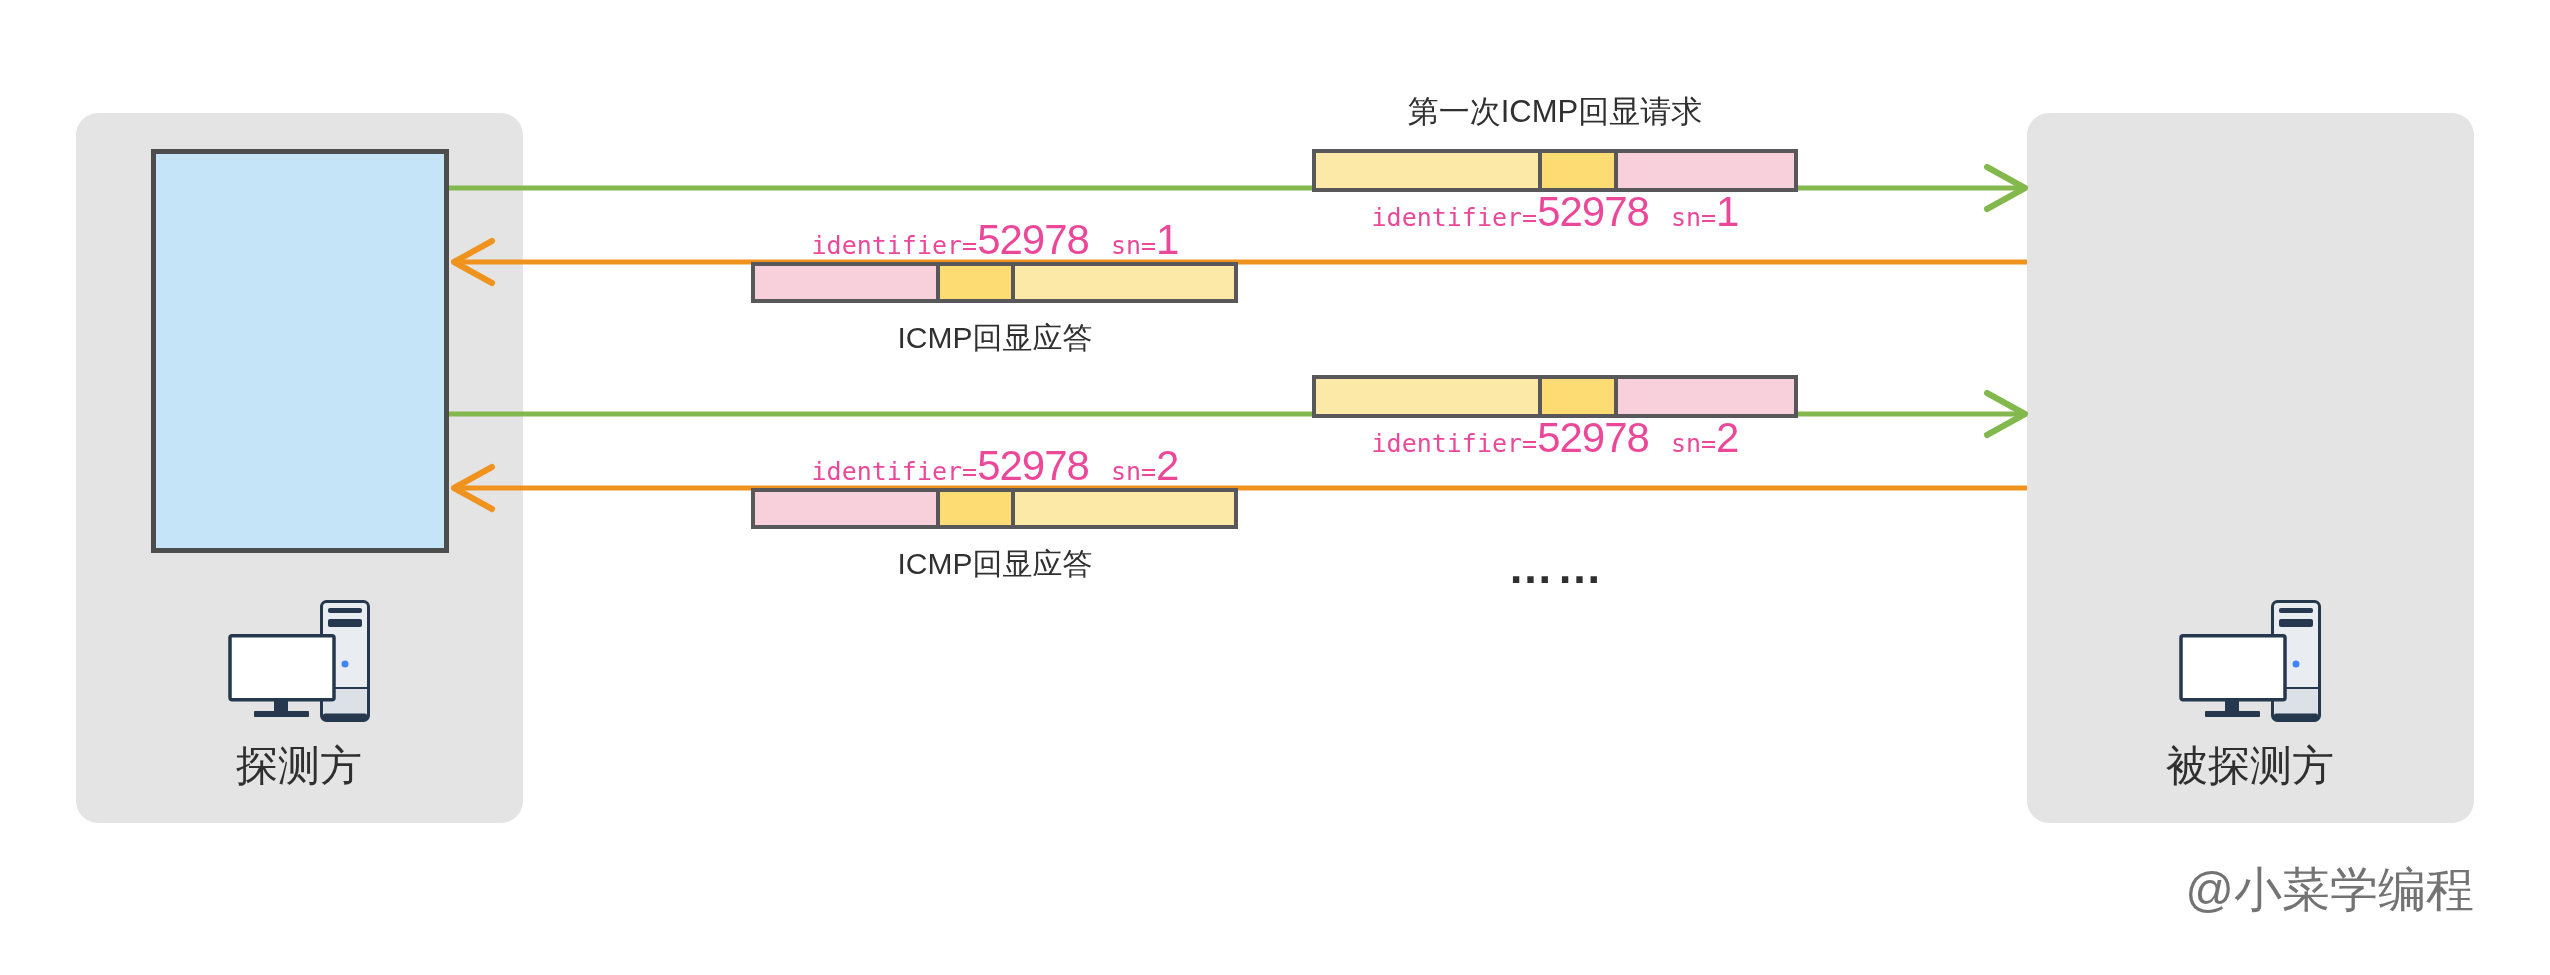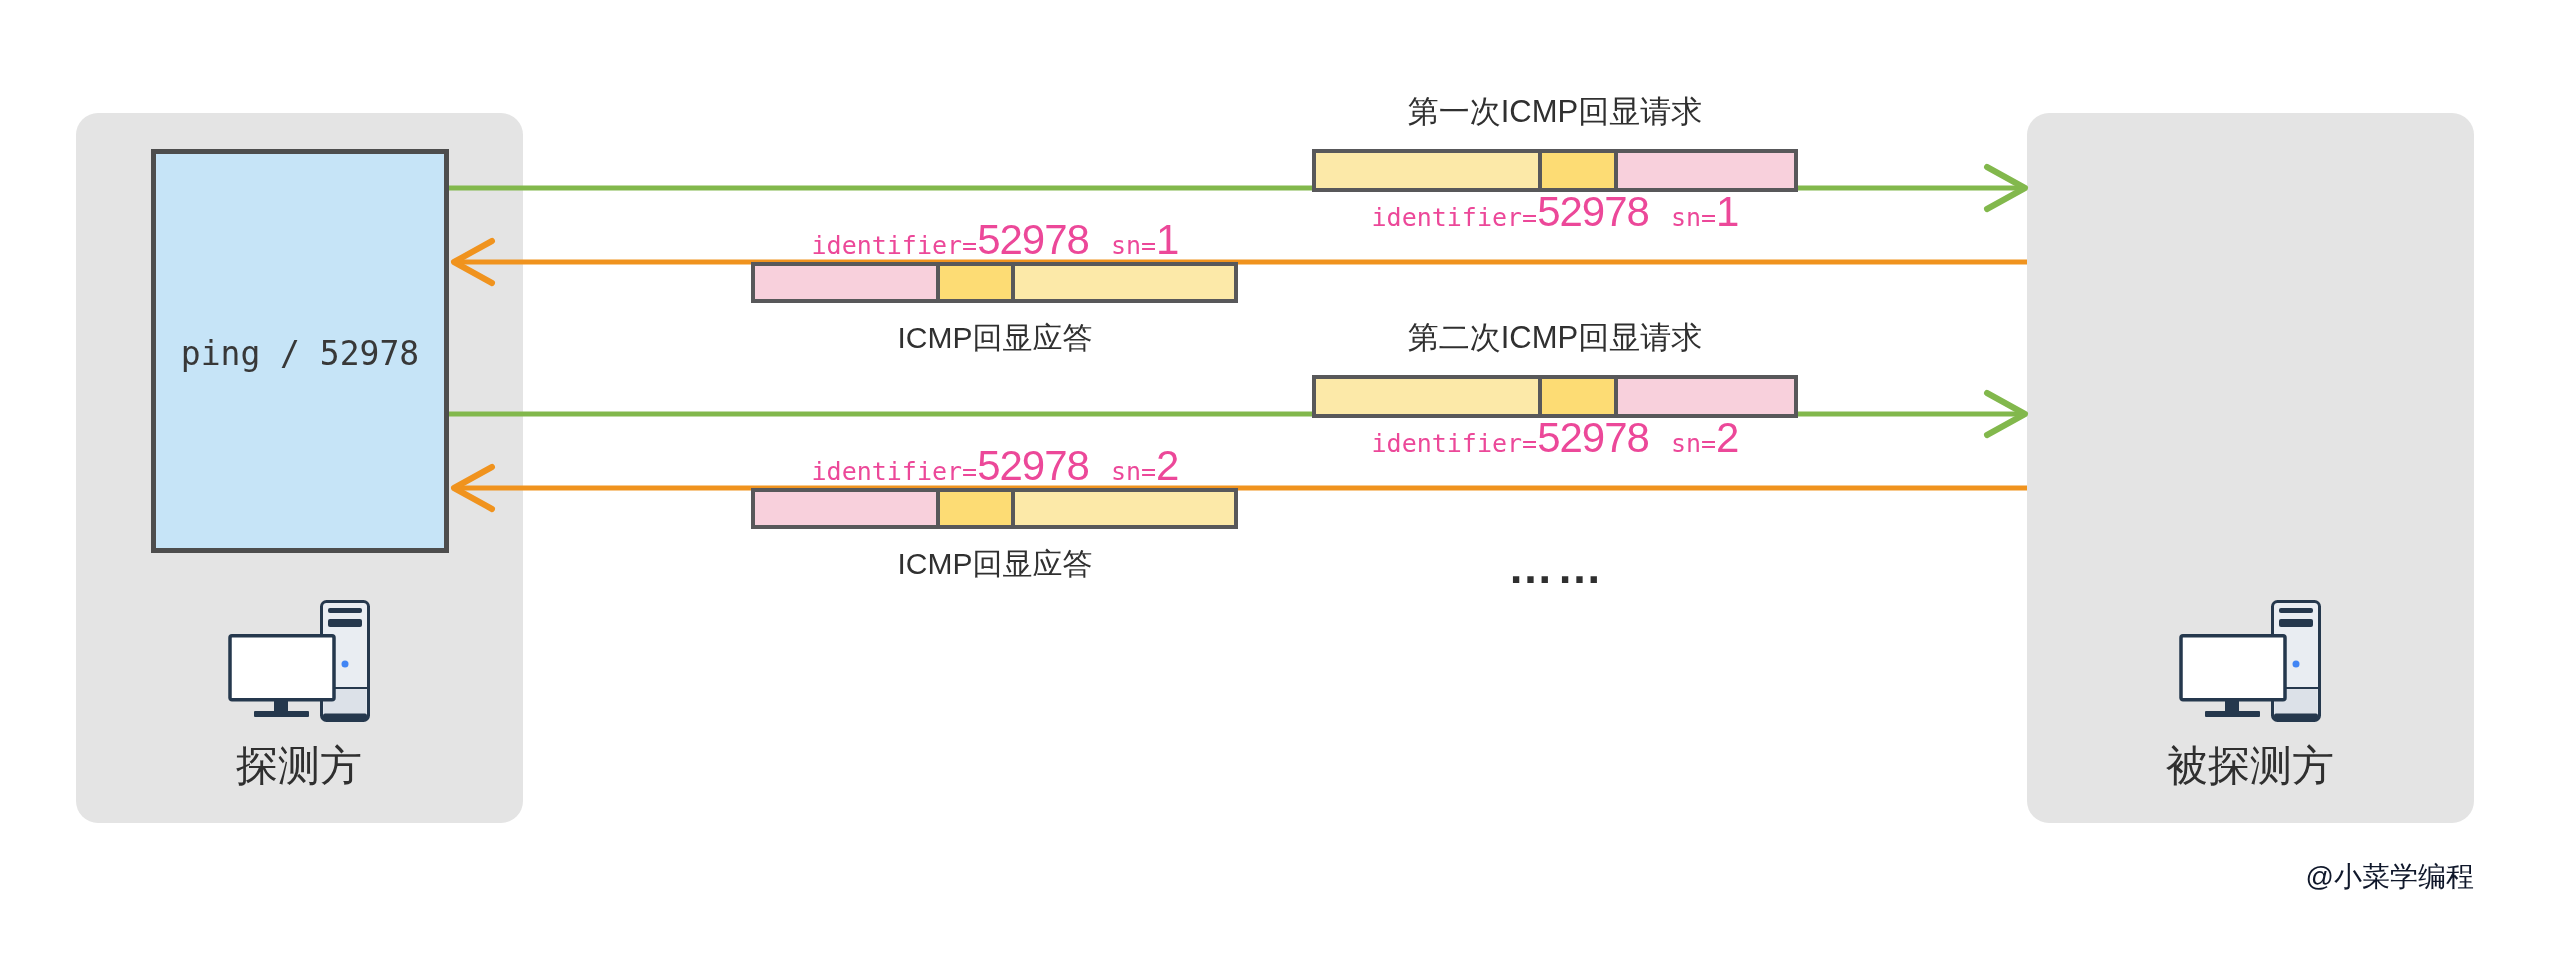--- a/index.html
+++ b/index.html
@@ -36,21 +36,21 @@
   .flow-title{position:absolute;transform:translateX(-50%);font-size:31px;color:#303030;white-space:nowrap;}
   .reply-caption{position:absolute;transform:translateX(-50%);font-size:30px;color:#303030;white-space:nowrap;}
   .id-row{
     position:absolute;transform:translateX(-50%);display:flex;align-items:baseline;
     white-space:nowrap;line-height:50px;height:50px;color:#ec4899;
   }
   .id-row .mono{font-family:"DejaVu Sans Mono","Liberation Mono",monospace;font-size:25px;}
   .id-row .big{font-size:42px;letter-spacing:-1px;}
   .id-row .sn-group{margin-left:22px;}
   .ellipsis{position:absolute;left:1557px;top:545px;transform:translateX(-50%);font-size:45px;font-weight:700;letter-spacing:4px;color:#2f2f2f;line-height:1;}
-  .watermark{position:absolute;right:76px;top:858px;font-size:28px;color:#0f172a;white-space:nowrap;}
+  .watermark{position:absolute;right:76px;top:858px;font-size:48px;color:#737373;white-space:nowrap;}
   .computer-icon{position:absolute;width:142px;height:124px;}
 </style>
 </head>
 <body>
 
 <div class="stage">
 
   <div class="party-box left"></div>
   <div class="party-box right"></div>
 
@@ -65,21 +65,20 @@
   <svg class="arrow-svg" style="top:384px" viewBox="0 0 1584 60">
     <line x1="0" y1="30" x2="1574" y2="30" stroke="#82b84c" stroke-width="5"></line>
     <polyline points="1538,9 1576,30 1538,51" fill="none" stroke="#82b84c" stroke-width="6" stroke-linecap="round" stroke-linejoin="round"></polyline>
   </svg>
   <svg class="arrow-svg" style="top:458px" viewBox="0 0 1584 60">
     <line x1="7" y1="30" x2="1578" y2="30" stroke="#f0931e" stroke-width="5"></line>
     <polyline points="43,9 5,30 43,51" fill="none" stroke="#f0931e" stroke-width="6" stroke-linecap="round" stroke-linejoin="round"></polyline>
   </svg>
 
   <div class="process-box"></div>
-  <div class="process-label">ping / 52978</div>
 
   <div class="flow-title" style="left:1555px;top:91px">第一次ICMP回显请求</div>
   <div class="packet pkt-request" style="top:149px">
     <div class="seg seg-yellow" style="width:222px"></div>
     <div class="seg seg-gold" style="width:76px"></div>
     <div class="seg seg-pink" style="width:180px"></div>
   </div>
   <div class="id-row" style="left:1555px;top:187px">
     <span class="mono">identifier=</span>
       <span class="big">52978</span>
@@ -93,21 +92,20 @@
       <span class="mono sn-group">sn=</span>
       <span class="big">1</span>
   </div>
   <div class="packet pkt-reply" style="top:262px">
     <div class="seg seg-pink" style="width:181px"></div>
     <div class="seg seg-gold" style="width:75px"></div>
     <div class="seg seg-yellow" style="width:223px"></div>
   </div>
   <div class="reply-caption" style="left:995px;top:318px">ICMP回显应答</div>
 
-  <div class="flow-title" style="left:1555px;top:317px">第二次ICMP回显请求</div>
   <div class="packet pkt-request" style="top:375px">
     <div class="seg seg-yellow" style="width:222px"></div>
     <div class="seg seg-gold" style="width:76px"></div>
     <div class="seg seg-pink" style="width:180px"></div>
   </div>
   <div class="id-row" style="left:1555px;top:413px">
     <span class="mono">identifier=</span>
       <span class="big">52978</span>
       <span class="mono sn-group">sn=</span>
       <span class="big">2</span>

